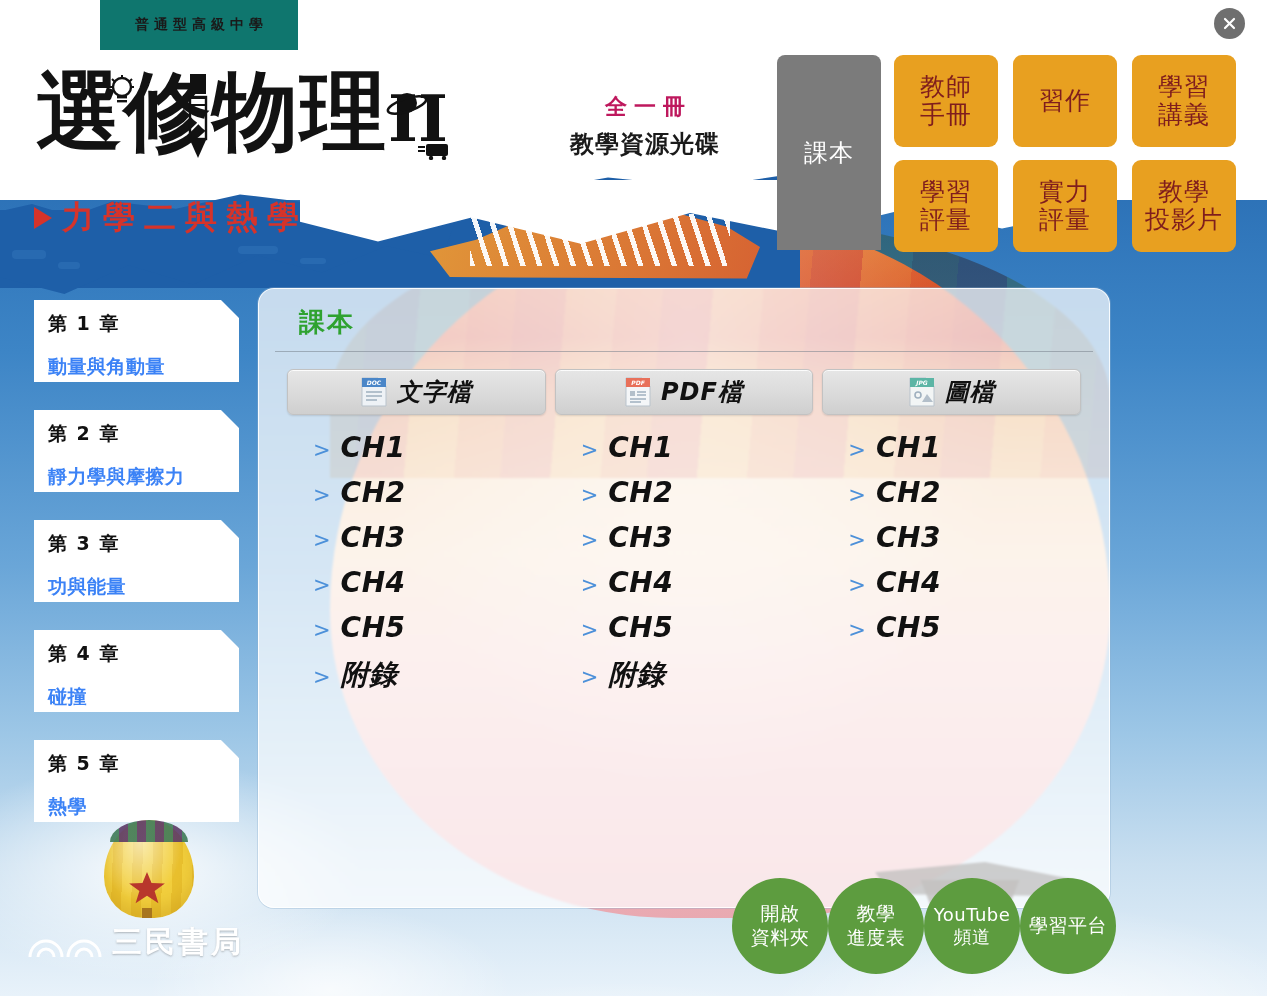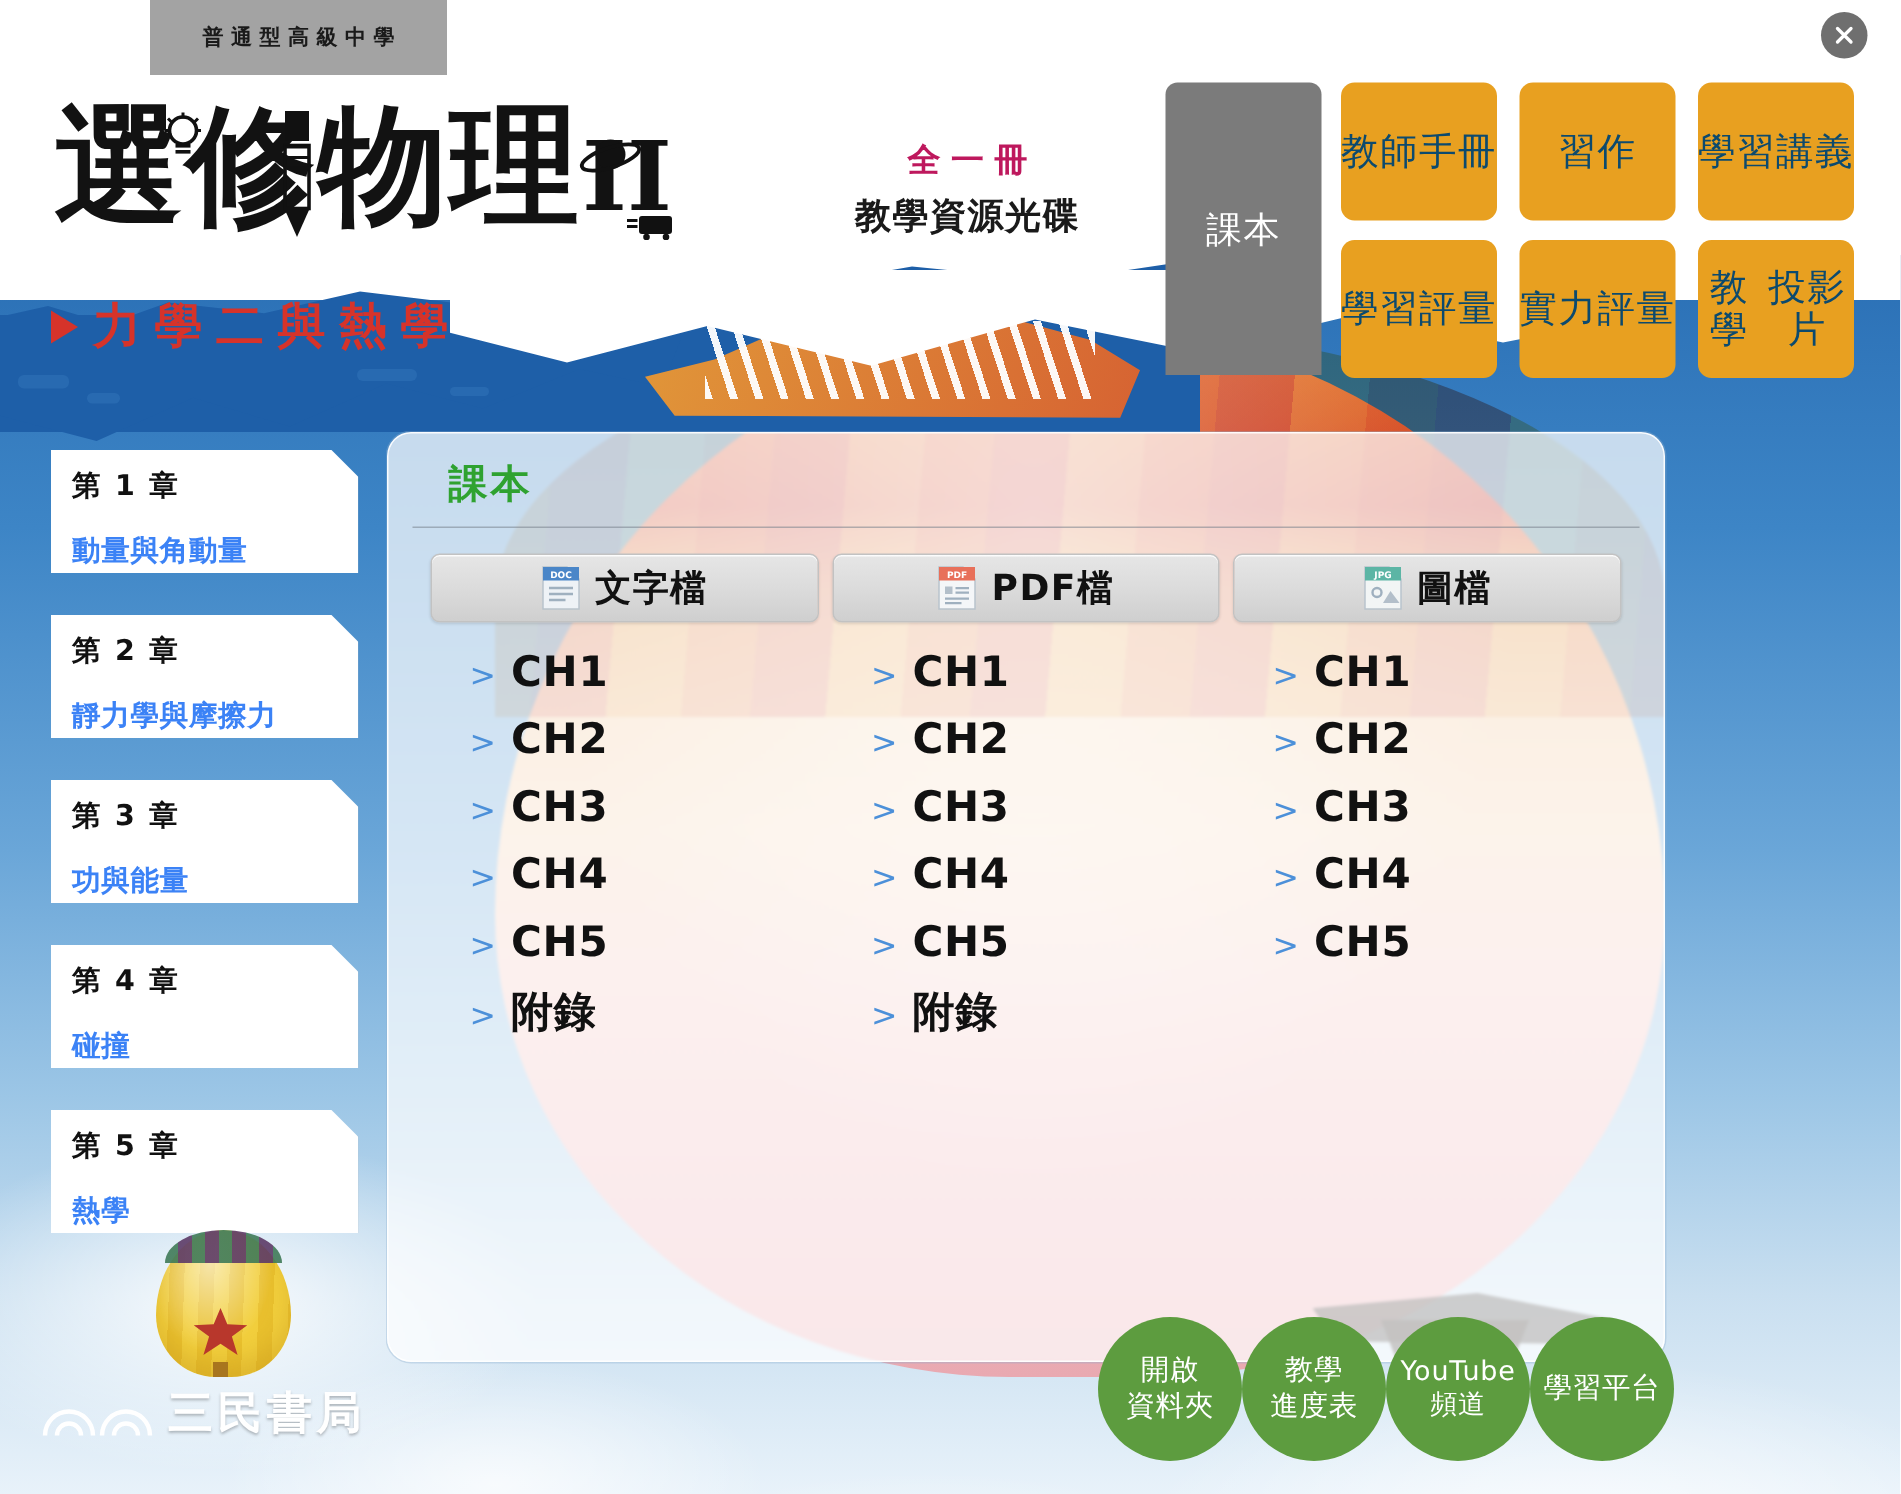--- a/index.html
+++ b/index.html
@@ -90,21 +90,21 @@
   .brush-white-streak {
     position: absolute; left: 470px; top: 214px; width: 260px; height: 52px;
     background: repeating-linear-gradient(72deg,
       rgba(255,255,255,0.95) 0px, rgba(255,255,255,0.95) 5px,
       rgba(255,255,255,0) 5px, rgba(255,255,255,0) 16px);
   }
 
   
   .badge-hs {
     position: absolute; left: 100px; top: 0; width: 198px; height: 50px;
-    background: #a3a3a3; color: #1a1a1a;
+    background: #0f766e; color: #1a1a1a;
     font-size: 14px; letter-spacing: 5px; text-indent: 5px;
     display: flex; align-items: center; justify-content: center;
     font-weight: 600;
   }
 
   
   .title-main {
     position: absolute; left: 36px; top: 68px;
     font-family: "DejaVu Serif", "Liberation Serif", serif;
     font-size: 86px; font-weight: 700; color: #121212;
@@ -162,22 +162,22 @@
     color: #ffffff; font-size: 24px; letter-spacing: 1px;
     font-family: "DejaVu Serif", "Liberation Serif", serif;
   }
   .nav-grid {
     position: absolute; left: 894px; top: 55px;
     display: grid; grid-template-columns: repeat(3, 104px);
     grid-auto-rows: 92px; gap: 13px 15px;
   }
   .nav-btn {
     background: #e8a020; border-radius: 9px; cursor: pointer;
-    display: flex; flex-direction: row; align-items: center; justify-content: center;
-    color: #0c4a6e; font-size: 25px; line-height: 1.12;
+    display: flex; flex-direction: column; align-items: center; justify-content: center;
+    color: #7f1d1d; font-size: 25px; line-height: 1.12;
     font-family: "DejaVu Serif", "Liberation Serif", serif;
     letter-spacing: 1px; text-align: center;
   }
 
   
   .sidebar {
     position: absolute; left: 34px; top: 300px;
     display: flex; flex-direction: column; gap: 28px;
   }
   .chapter-item {
@@ -210,21 +210,21 @@
     font-family: "DejaVu Sans", sans-serif;
     font-size: 26px; font-weight: 700; color: #2fa230; letter-spacing: 2px;
   }
   .panel-rule {
     position: absolute; left: 16px; right: 16px; top: 62px;
     height: 1px; background: rgba(120,130,140,0.55);
   }
 
   .columns {
     position: absolute; left: 28px; top: 80px; right: 28px;
-    display: grid; grid-template-columns: repeat(3, 1fr); gap: 9px;
+    display: grid; grid-template-columns: repeat(3, 1fr); gap: 9px; font-style: italic;
   }
   .col-head {
     height: 46px; border-radius: 6px; cursor: pointer;
     background: linear-gradient(180deg, #e6e6e6 0%, #dcdcdc 48%, #cfcfcf 100%);
     border: 1px solid #c2c2c2;
     box-shadow: inset 0 1px 0 rgba(255,255,255,0.85), 0 1px 2px rgba(0,0,0,0.12);
     display: flex; align-items: center; justify-content: center; gap: 10px;
   }
   .col-head-label {
     font-family: "DejaVu Sans", sans-serif;

